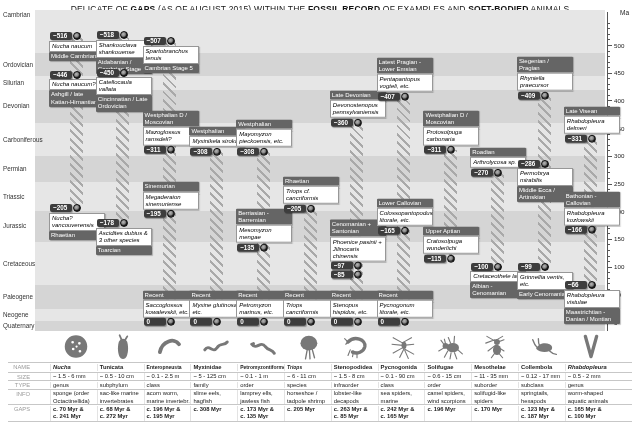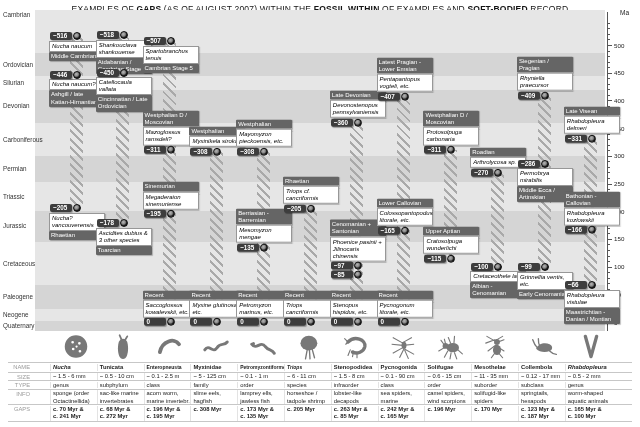--- a/index.html
+++ b/index.html
@@ -29,21 +29,21 @@
   .t-line{position:absolute;height:1px;background:#c7c7c7;z-index:1;}
   .t-rowlabel{position:absolute;width:26px;text-align:right;font-size:5.8px;color:#9a9a9a;}
   .t-cell{position:absolute;font-size:5.8px;color:#1a1a1a;line-height:1.3;padding-left:2px;box-sizing:border-box;
           border-left:1px solid #e3e3e3;}
   .t-name{font-weight:bold;}
 </style>
 </head>
 <body>
 
 <div class="stage">
-  <div class="title" id="title"><span>EXAMPLES OF </span><b>GAPS</b><span> (AS OF AUGUST 2007) WITHIN THE </span><b>FOSSIL WITHIN</b><span> OF EXAMPLES AND </span><b>SOFT-BODIED</b><span> RECORD</span></div>
+  <div class="title" id="title"><span>DELICATE OF </span><b>GAPS</b><span> (AS OF AUGUST 2015) WITHIN THE </span><b>FOSSIL RECORD</b><span> OF EXAMPLES AND </span><b>SOFT-BODIED</b><span> ANIMALS</span></div>
   <div id="chart">
       <div class="band" style="top: 10px; height: 43.31px; background: rgb(230, 230, 230);"></div>
       <div class="period-label" style="top: 11px;">Cambrian</div>
       <div class="band" style="top: 53.31px; height: 22.714px; background: rgb(213, 213, 213);"></div>
       <div class="period-label" style="top: 60.667px;">Ordovician</div>
       <div class="band" style="top: 76.024px; height: 13.85px; background: rgb(230, 230, 230);"></div>
       <div class="period-label" style="top: 78.949px;">Silurian</div>
       <div class="band" style="top: 89.874px; height: 33.24px; background: rgb(213, 213, 213);"></div>
       <div class="period-label" style="top: 102.494px;">Devonian</div>
       <div class="band" style="top: 123.114px; height: 33.24px; background: rgb(230, 230, 230);"></div>

